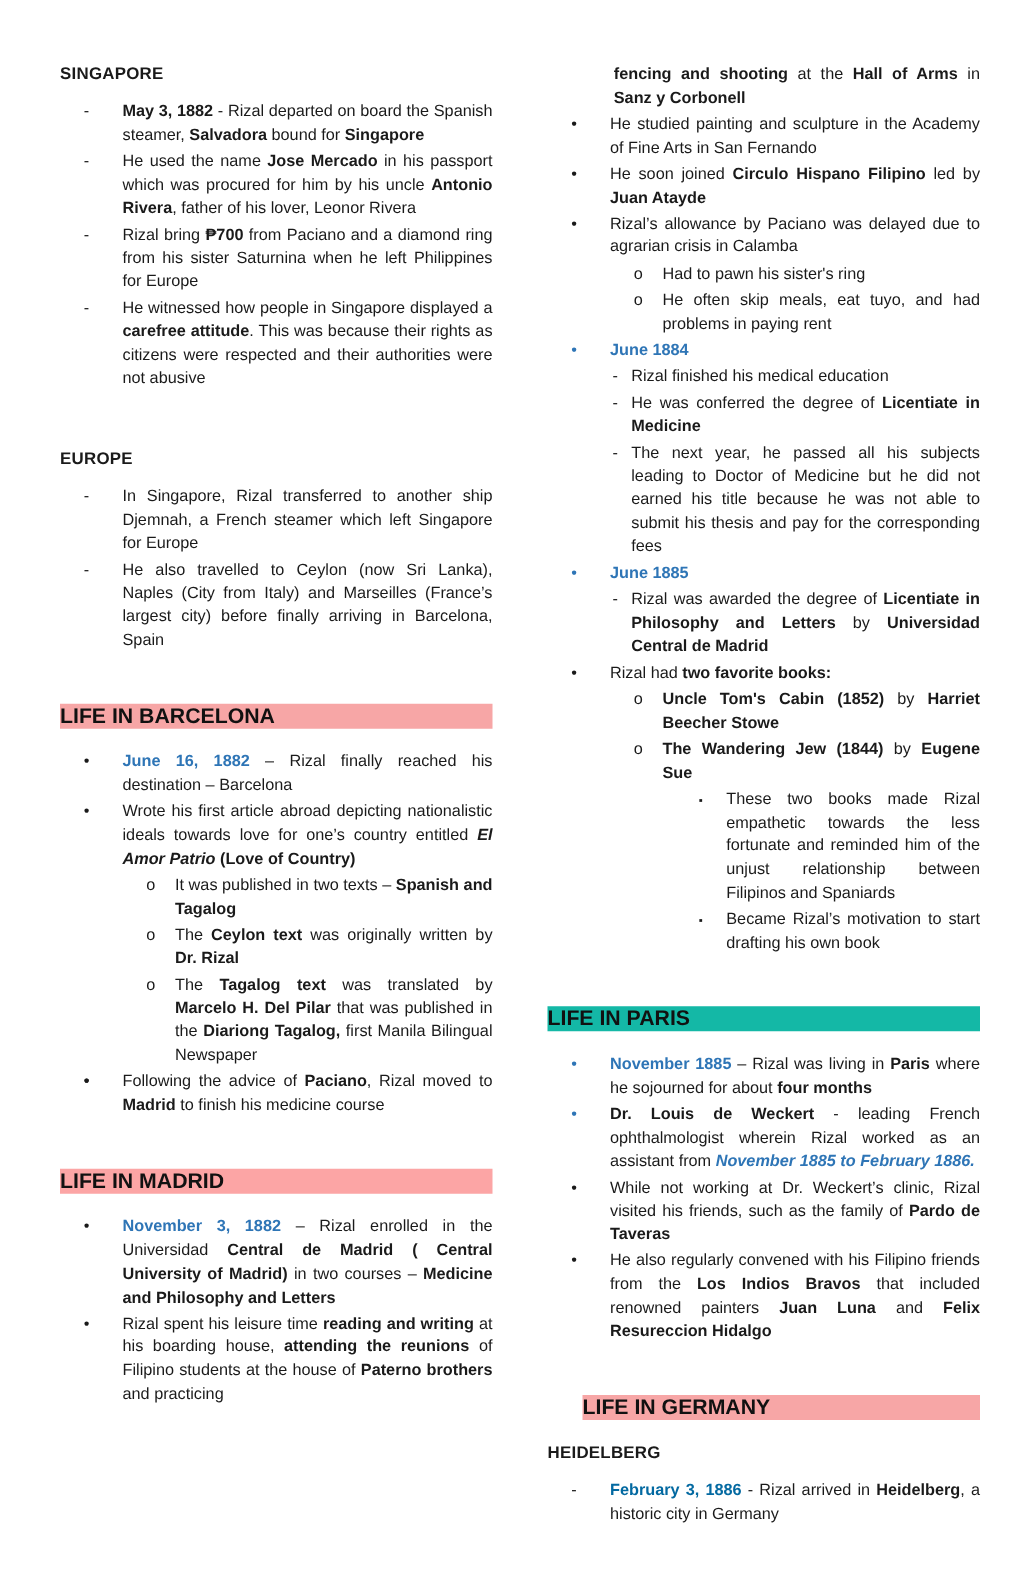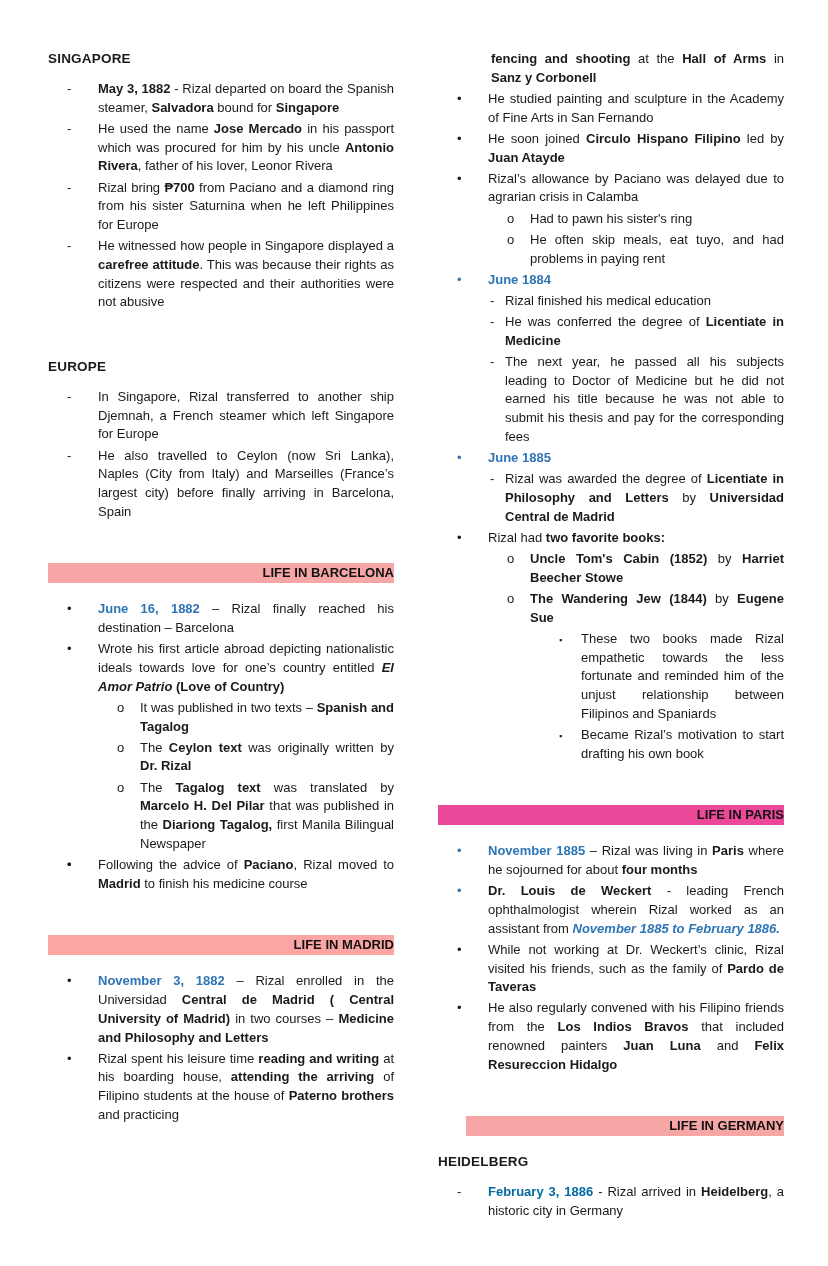--- a/index.html
+++ b/index.html
@@ -7,21 +7,21 @@
     width:828px;height:1266px;background:#ffffff;overflow:hidden;
     font-family:"Liberation Sans","DejaVu Sans",sans-serif;
     font-size:13px;color:#1a1a1a;
   }
   .page{display:flex;gap:44px;padding:50px 49px 20px 48px;box-sizing:border-box;}
   .col{width:346px;flex:0 0 346px;}
   .hd{font-weight:bold;font-size:13.5px;line-height:18px;margin:46px 0 12px;letter-spacing:.2px;}
   .col > .hd:first-child{margin-top:0;}
   .bar + .hd{margin-top:13px;}
   .bar{
-    font-weight:bold;font-size:13px;text-align:right;
+    font-weight:bold;font-size:17px;text-align:left;
     line-height:20px;height:20px;margin:42px 0 17px;color:#111;
   }
   .list{margin:0;}
   .it{position:relative;text-align:justify;line-height:18.7px;margin:0 0 2.5px 0;}
   .mk{position:absolute;top:0;}
   .lv1{padding-left:50px;}  .lv1 > .mk{left:19px;}
   .cont{padding-left:53px;}
   .lv2d{padding-left:67px;} .lv2d > .mk{left:52px;}
   .lv2o{padding-left:92px;} .lv2o > .mk{left:69px;}
   .lv3{padding-left:143px;} .lv3 > .mk{left:121px;font-size:9px;top:1px;}
@@ -51,21 +51,21 @@
         <div class="it lv1"><span class="mk">•</span><span class="tx"><span>Wrote his first article abroad depicting nationalistic ideals towards love for one’s country entitled </span><span class="b i">El Amor Patrio</span><span class="b"> (Love of Country)</span></span></div>
         <div class="it lv2o"><span class="mk">o</span><span class="tx"><span>It was published in two texts – </span><span class="b">Spanish and Tagalog</span></span></div>
         <div class="it lv2o"><span class="mk">o</span><span class="tx"><span>The </span><span class="b">Ceylon text</span><span> was originally written by </span><span class="b">Dr. Rizal</span></span></div>
         <div class="it lv2o"><span class="mk">o</span><span class="tx"><span>The </span><span class="b">Tagalog text</span><span> was translated by </span><span class="b">Marcelo H. Del Pilar</span><span> that was published in the </span><span class="b">Diariong Tagalog,</span><span> first Manila Bilingual Newspaper</span></span></div>
         <div class="it lv1"><span class="mk">•</span></div>
         <div class="it lv1"><span class="mk">•</span><span class="tx"><span>Following the advice of </span><span class="b">Paciano</span><span>, Rizal moved to </span><span class="b">Madrid</span><span> to finish his medicine course</span></span></div>
       </div>
       <div class="bar" style="background: #fca5a5;">LIFE IN MADRID</div>
       <div class="list">
         <div class="it lv1"><span class="mk">•</span><span class="tx"><span class="b" style="color: rgb(46, 117, 182);">November 3, 1882</span><span> – Rizal enrolled in the Universidad </span><span class="b">Central de Madrid ( Central University of Madrid)</span><span> in two courses – </span><span class="b">Medicine and Philosophy and Letters</span></span></div>
-        <div class="it lv1"><span class="mk">•</span><span class="tx"><span>Rizal spent his leisure time </span><span class="b">reading and writing</span><span> at his boarding house, </span><span class="b">attending the arriving</span><span> of Filipino students at the house of </span><span class="b">Paterno brothers</span><span> and practicing</span></span></div>
+        <div class="it lv1"><span class="mk">•</span><span class="tx"><span>Rizal spent his leisure time </span><span class="b">reading and writing</span><span> at his boarding house, </span><span class="b">attending the reunions</span><span> of Filipino students at the house of </span><span class="b">Paterno brothers</span><span> and practicing</span></span></div>
       </div>
     </div>
   <div class="col">
       <div class="list">
         <div class="it cont"><span class="tx"><span class="b">fencing and shooting</span><span> at the </span><span class="b">Hall of Arms</span><span> in </span><span class="b">Sanz y Corbonell</span></span></div>
         <div class="it lv1"><span class="mk">•</span><span class="tx"><span>He studied painting and sculpture in the Academy of Fine Arts in San Fernando</span></span></div>
         <div class="it lv1"><span class="mk">•</span><span class="tx"><span>He soon joined </span><span class="b">Circulo Hispano Filipino</span><span> led by </span><span class="b">Juan Atayde</span></span></div>
         <div class="it lv1"><span class="mk">•</span><span class="tx"><span>Rizal’s allowance by Paciano was delayed due to agrarian crisis in Calamba</span></span></div>
         <div class="it lv2o"><span class="mk">o</span><span class="tx"><span>Had to pawn his sister's ring</span></span></div>
         <div class="it lv2o"><span class="mk">o</span><span class="tx"><span>He often skip meals, eat tuyo, and had problems in paying rent</span></span></div>
@@ -74,21 +74,21 @@
         <div class="it lv2d"><span class="mk">-</span><span class="tx"><span>He was conferred the degree of </span><span class="b">Licentiate in Medicine</span></span></div>
         <div class="it lv2d"><span class="mk">-</span><span class="tx"><span>The next year, he passed all his subjects leading to Doctor of Medicine but he did not earned his title because he was not able to submit his thesis and pay for the corresponding fees</span></span></div>
         <div class="it lv1"><span class="mk" style="color: rgb(46, 117, 182);">•</span><span class="tx"><span class="b" style="color: rgb(46, 117, 182);">June 1885</span></span></div>
         <div class="it lv2d"><span class="mk">-</span><span class="tx"><span>Rizal was awarded the degree of </span><span class="b">Licentiate in Philosophy and Letters</span><span> by </span><span class="b">Universidad Central de Madrid</span></span></div>
         <div class="it lv1"><span class="mk">•</span><span class="tx"><span>Rizal had </span><span class="b">two favorite books:</span></span></div>
         <div class="it lv2o"><span class="mk">o</span><span class="tx"><span class="b">Uncle Tom's Cabin (1852)</span><span> by </span><span class="b">Harriet Beecher Stowe</span></span></div>
         <div class="it lv2o"><span class="mk">o</span><span class="tx"><span class="b">The Wandering Jew (1844)</span><span> by </span><span class="b">Eugene Sue</span></span></div>
         <div class="it lv3"><span class="mk">▪</span><span class="tx"><span>These two books made Rizal empathetic towards the less fortunate and reminded him of the unjust relationship between Filipinos and Spaniards</span></span></div>
         <div class="it lv3"><span class="mk">▪</span><span class="tx"><span>Became Rizal’s motivation to start drafting his own book</span></span></div>
       </div>
-      <div class="bar" style="background: #ec4899;">LIFE IN PARIS</div>
+      <div class="bar" style="background: #14b8a6;">LIFE IN PARIS</div>
       <div class="list">
         <div class="it lv1"><span class="mk" style="color: rgb(46, 117, 182);">•</span><span class="tx"><span class="b" style="color: rgb(46, 117, 182);">November 1885</span><span> – Rizal was living in </span><span class="b">Paris</span><span> where he sojourned for about </span><span class="b">four months</span></span></div>
         <div class="it lv1"><span class="mk" style="color: rgb(46, 117, 182);">•</span><span class="tx"><span class="b">Dr. Louis de Weckert</span><span> - leading French ophthalmologist wherein Rizal worked as an assistant from </span><span class="b" style="color: rgb(46, 117, 182); font-style: italic;">November 1885 to February 1886.</span></span></div>
         <div class="it lv1"><span class="mk">•</span><span class="tx"><span>While not working at Dr. Weckert’s clinic, Rizal visited his friends, such as the family of </span><span class="b">Pardo de Taveras</span></span></div>
         <div class="it lv1"><span class="mk">•</span><span class="tx"><span>He also regularly convened with his Filipino friends from the </span><span class="b">Los Indios Bravos</span><span> that included renowned painters </span><span class="b">Juan Luna</span><span> and </span><span class="b">Felix Resureccion Hidalgo</span></span></div>
       </div>
       <div class="bar" style="background: rgb(247, 166, 166); margin-left: 28px;">LIFE IN GERMANY</div>
       <div class="hd">HEIDELBERG</div>
       <div class="list">
         <div class="it lv1"><span class="mk">-</span><span class="tx"><span class="b" style="color: #0369a1;">February 3, 1886</span><span> - Rizal arrived in </span><span class="b">Heidelberg</span><span>, a historic city in Germany</span></span></div>

